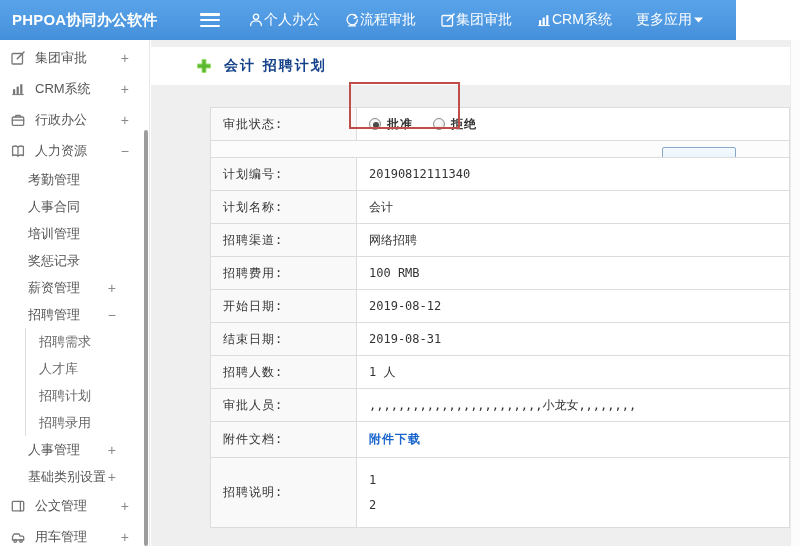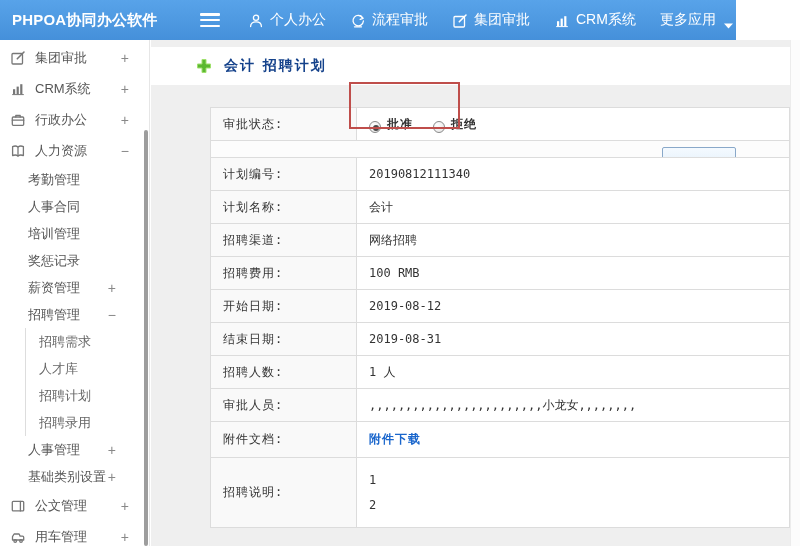--- a/index.html
+++ b/index.html
@@ -9,21 +9,21 @@
   
   .topbar { position:absolute; left:0; top:0; width:736px; height:40px;
     background:linear-gradient(180deg,#58a3e9 0%,#4590da 100%);
     display:flex; align-items:center; color:#fff; z-index:10; }
   .logo { width:150px; padding-left:12px; font-size:15px; font-weight:bold;
     white-space:nowrap; letter-spacing:.2px; }
   .hamburger { margin-left:50px; width:20px; height:14px; display:flex;
     flex-direction:column; justify-content:space-between; cursor:pointer; }
   .hamburger i { display:block; height:2.5px; background:#fff; border-radius:1px; }
   .topnav { display:flex; margin-left:28px; gap:24px; align-items:center; }
-  .top-nav-item { display:flex; align-items:flex-end; gap:6px; font-size:14px;
+  .top-nav-item { display:flex; align-items:center; font-size:14px;
     cursor:pointer; white-space:nowrap; }
   .nav-icon svg { display:block; }
   .caret { margin-left:2px; display:flex; }
 
   
   .sidebar { position:absolute; left:0; top:40px; width:150px; height:506px;
     background:#fff; border-right:1px solid #e6e6e6; padding-top:2px; }
   .side-item { position:relative; display:flex; align-items:center; color:#555;
     font-size:13px; cursor:pointer; }
   .side-item.l1 { height:31px; padding-left:10px; gap:9px; }
@@ -63,21 +63,21 @@
   .tbl-detail { top:117px; border-top:1px solid #dcdcdc; }
   .drow { display:flex; height:33px; border:1px solid #dcdcdc; border-top:none; }
   .drow.attach { height:36px; }
   .drow.tall { height:70px; }
   .drow.tall .dvalue { flex-direction:column; align-items:flex-start;
     justify-content:center; line-height:25px; }
   .link { color:#1a66cc; font-weight:bold; text-decoration:none; cursor:pointer;
     letter-spacing:1px; }
 
   
-  .radio-wrap { display:flex; align-items:flex-end; margin-right:20px; cursor:pointer; }
+  .radio-wrap { display:flex; align-items:center; margin-right:20px; cursor:pointer; }
   .radio { width:12px; height:12px; border-radius:50%; border:1px solid #8a8a8a;
     background:radial-gradient(circle at 35% 30%, #fff 0%, #e3e3e3 100%);
     display:inline-block; position:relative; }
   .radio.checked::after { content:''; position:absolute; left:3px; top:3px;
     width:6px; height:6px; border-radius:50%; background:#4a4a4a; }
   .radio-label { font-weight:bold; margin-left:6px; letter-spacing:1px; }
 
   .red-box { position:absolute; left:198px; top:42px; width:111px; height:47px;
     border:2px solid #bf4e4b; pointer-events:none; z-index:5; }
 

